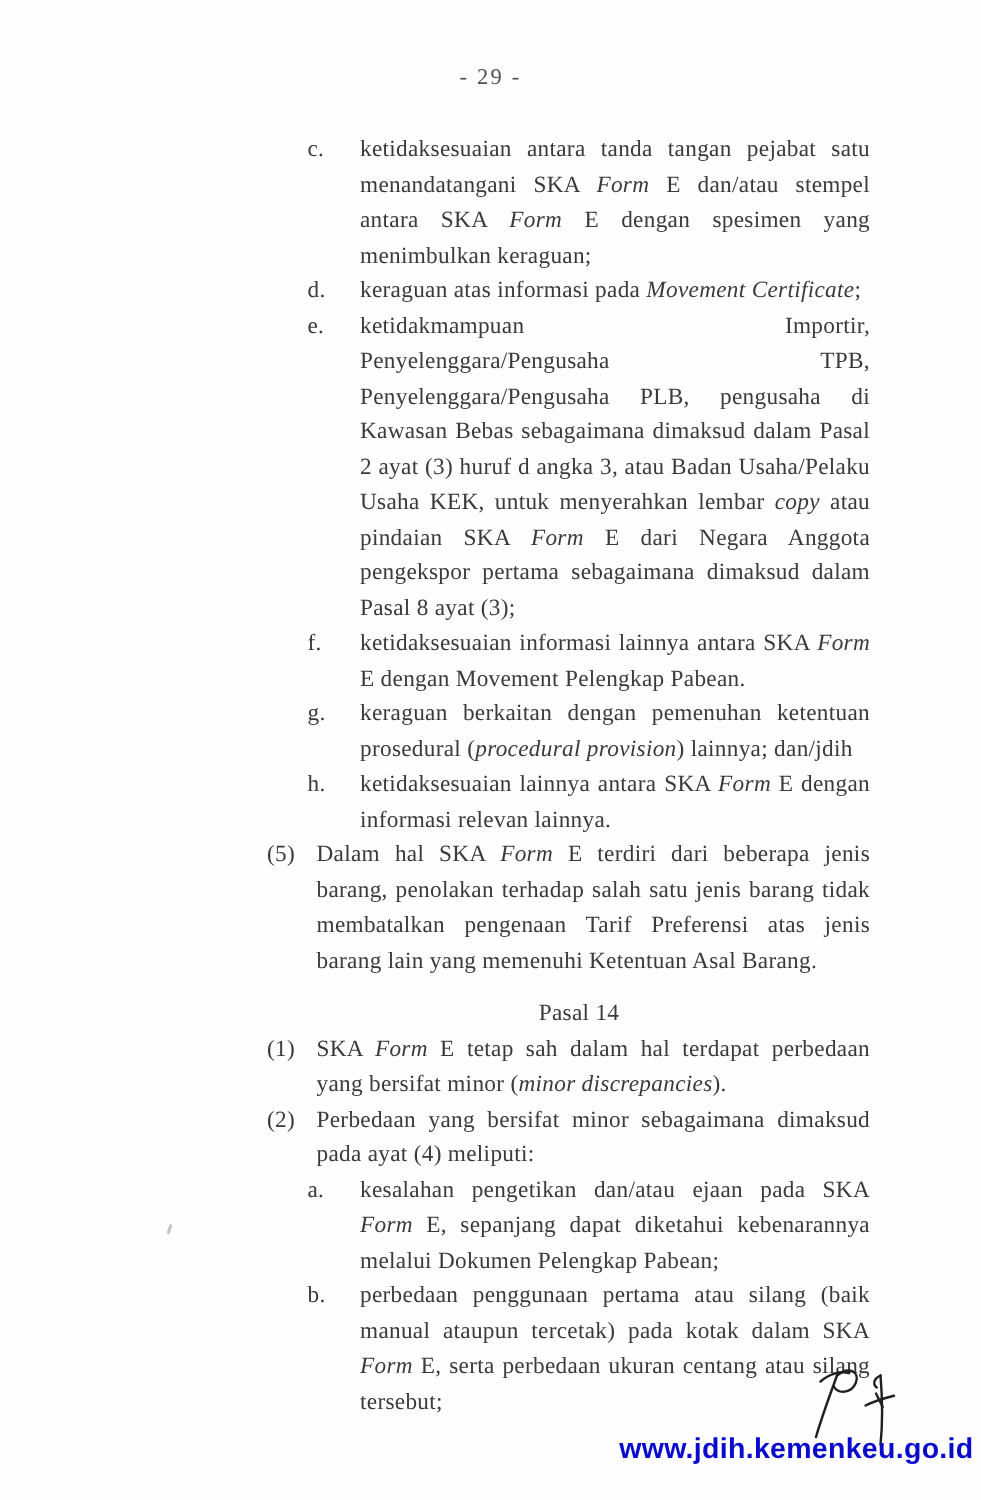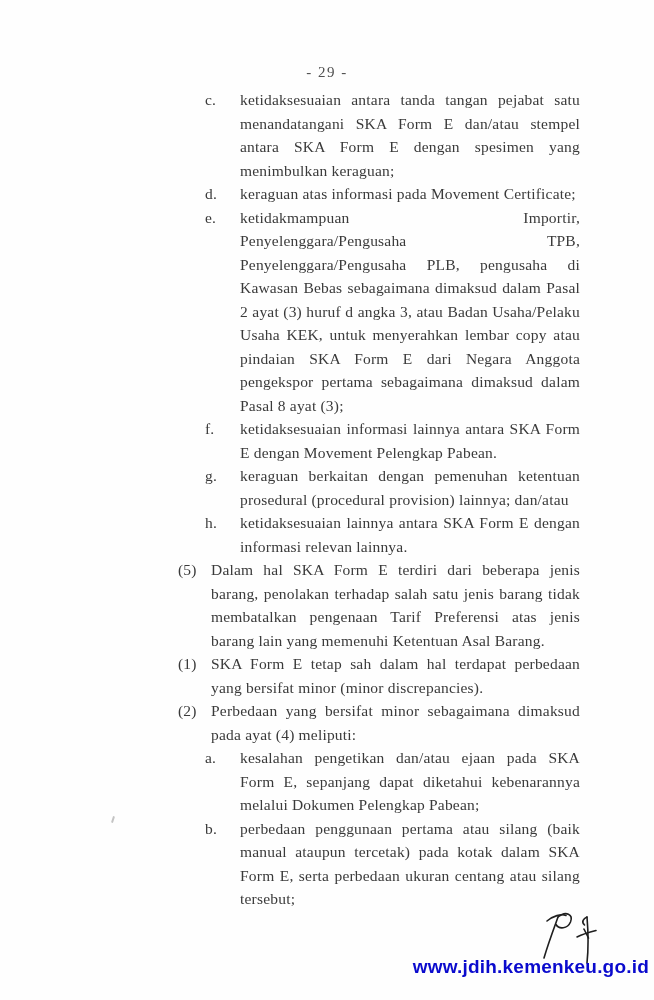--- a/index.html
+++ b/index.html
@@ -18,42 +18,41 @@
   }
   .page-number {
     position: absolute;
     top: 44px;
     left: 0;
     width: 654px;
     text-align: center;
     font-size: 15px;
     color: #4f4f4f;
     letter-spacing: 1.5px;
-    margin-top: 20px;
   }
   .doc-body {
     position: absolute;
     top: 88px;
     left: 178px;
     width: 402px;
     font-size: 15.5px;
     line-height: 23.5px;
     letter-spacing: 0.2px;
     color: #3a3a3a;
   }
   .li { display: flex; align-items: flex-start; }
   .li .marker { flex: 0 0 33px; }
   .li.letter { margin-left: 27px; }
   .li.letter .marker { flex: 0 0 35px; }
   .li .txt {
     flex: 1 1 auto;
     text-align: justify;
     text-align-last: left;
   }
-  .it { }
+  .it { font-style: italic; }
   .pasal-heading {
     text-align: center;
     text-indent: 14px;
     margin-top: 12px;
   }
   .signature {
     position: absolute;
     left: 528px;
     top: 884px;
     width: 126px;
@@ -100,30 +99,31 @@
       <div class="li letter">
         <span class="marker">e.</span>
         <div class="txt"><span>ketidakmampuan Importir, Penyelenggara/Pengusaha TPB, Penyelenggara/Pengusaha PLB, pengusaha di Kawasan Bebas sebagaimana dimaksud dalam Pasal 2 ayat (3) huruf d angka 3, atau Badan Usaha/Pelaku Usaha KEK, untuk menyerahkan lembar </span><span class="it">copy</span><span> atau pindaian SKA </span><span class="it">Form</span><span> E dari Negara Anggota pengekspor pertama sebagaimana dimaksud dalam Pasal 8 ayat (3);</span></div>
       </div>
       <div class="li letter">
         <span class="marker">f.</span>
         <div class="txt"><span>ketidaksesuaian informasi lainnya antara SKA </span><span class="it">Form</span><span> E dengan Movement Pelengkap Pabean.</span></div>
       </div>
       <div class="li letter">
         <span class="marker">g.</span>
-        <div class="txt"><span>keraguan berkaitan dengan pemenuhan ketentuan prosedural (</span><span class="it">procedural provision</span><span>) lainnya; dan/atau</span></div>
+        <div class="txt"><span>keraguan berkaitan dengan pemenuhan ketentuan prosedural (</span><span class="it">procedural provision</span><span>) lainnya; dan/jdih</span></div>
       </div>
       <div class="li letter">
         <span class="marker">h.</span>
         <div class="txt"><span>ketidaksesuaian lainnya antara SKA </span><span class="it">Form</span><span> E dengan informasi relevan lainnya.</span></div>
       </div>
       <div class="li number">
         <span class="marker">(5)</span>
         <div class="txt"><span>Dalam hal SKA </span><span class="it">Form</span><span> E terdiri dari beberapa jenis barang, penolakan terhadap salah satu jenis barang tidak membatalkan pengenaan Tarif Preferensi atas jenis barang lain yang memenuhi Ketentuan Asal Barang.</span></div>
       </div>
+      <div class="pasal-heading">Pasal 14</div>
       <div class="li number">
         <span class="marker">(1)</span>
         <div class="txt"><span>SKA </span><span class="it">Form</span><span> E tetap sah dalam hal terdapat perbedaan yang bersifat minor (</span><span class="it">minor discrepancies</span><span>).</span></div>
       </div>
       <div class="li number">
         <span class="marker">(2)</span>
         <div class="txt"><span>Perbedaan yang bersifat minor sebagaimana dimaksud pada ayat (4) meliputi:</span></div>
       </div>
       <div class="li letter">
         <span class="marker">a.</span>

